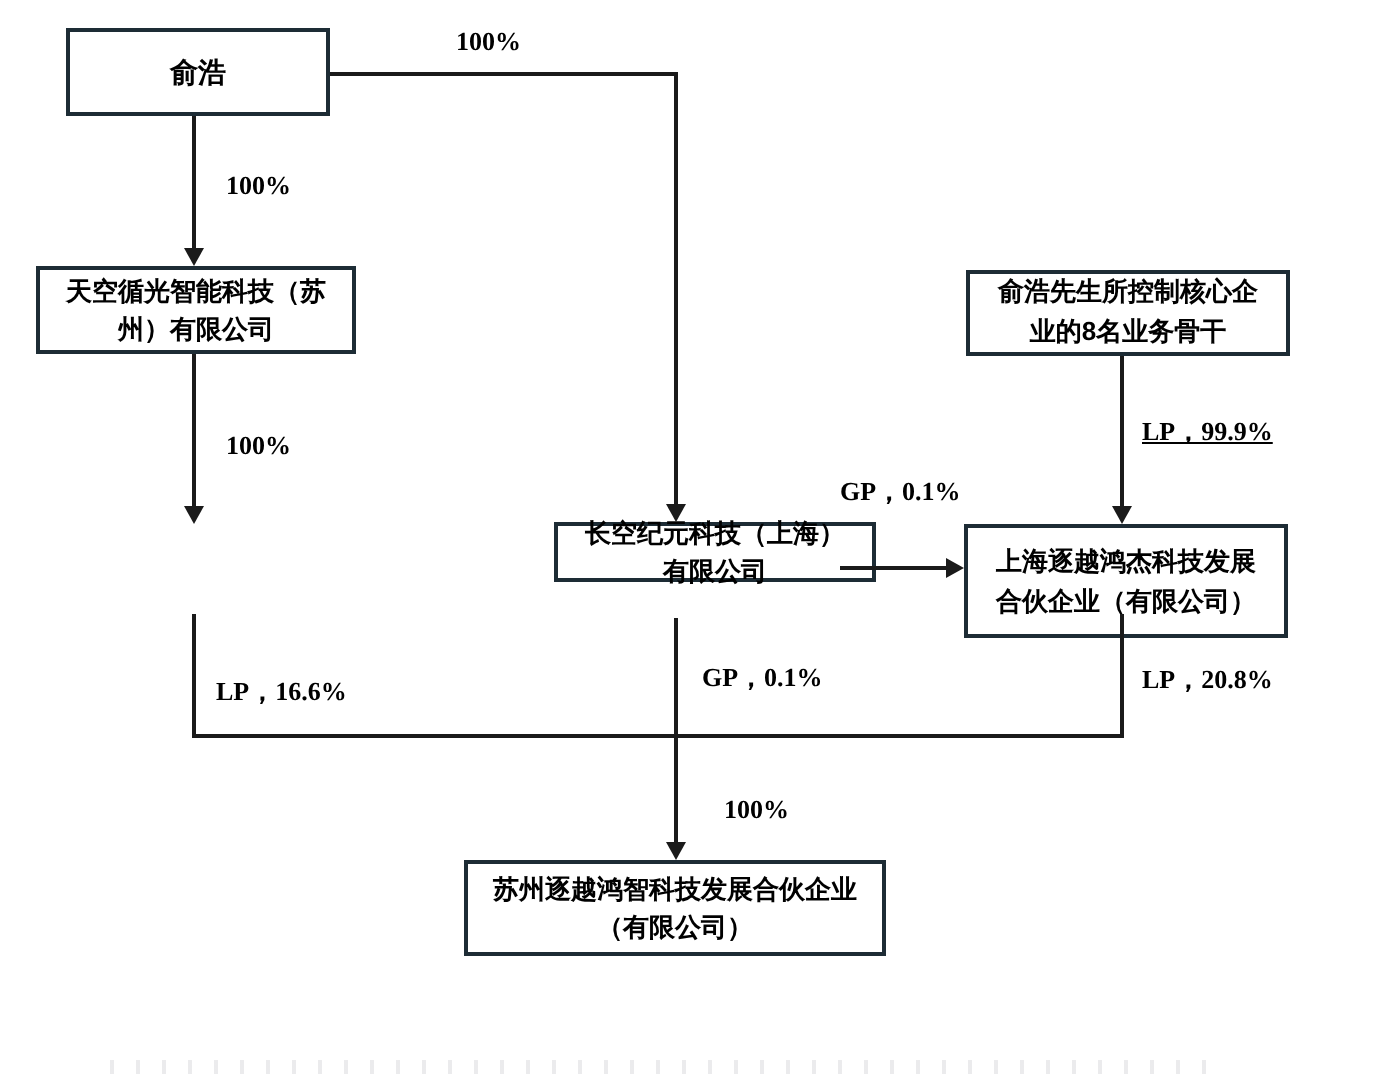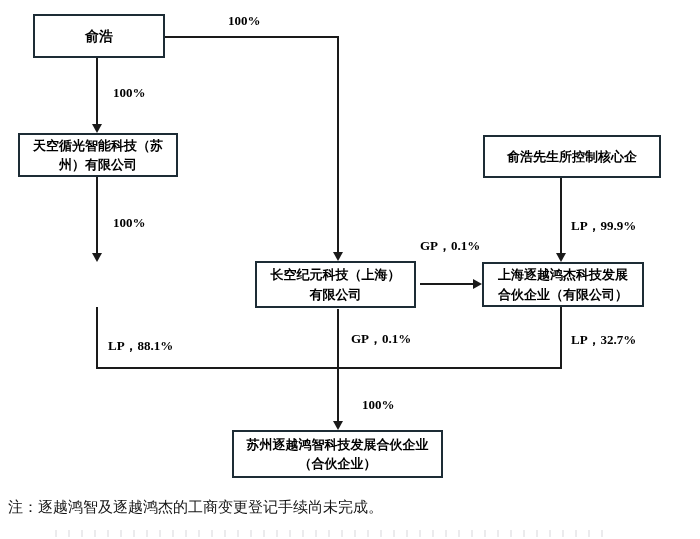--- a/index.html
+++ b/index.html
@@ -17,23 +17,23 @@
     text-align:center;
     font-weight:bold;color:var(--text,#000000);
     font-size:13px;line-height:1.5;
     box-sizing:border-box;
     padding:1px 4px;
   }
   .box span{display:block;white-space:nowrap;}
   .box-yuhao{left:33px;top:14px;width:132px;height:44px;font-size:14px;}
   .box-tiankong{left:18px;top:133px;width:160px;height:44px;}
   .box-keting{left:18px;top:262px;width:160px;height:45px;}
-  .box-changkong{left:255px;top:261px;width:161px;height:47px;}
-  .box-backbone{left:483px;top:135px;width:178px;height:43px;}
-  .box-hongjie{left:482px;top:262px;width:162px;height:45px;}
+  .box-changkong{left:277px;top:261px;width:161px;height:30px;}
+  .box-backbone{left:483px;top:135px;width:162px;height:43px;justify-content:flex-end;}
+  .box-hongjie{left:482px;top:262px;width:162px;height:57px;}
   .box-hongzhi{left:232px;top:430px;width:211px;height:48px;justify-content:center;}
 
   .line{position:absolute;background:var(--line,#1a1a1a);}
   .arrow-down{
     position:absolute;width:0;height:0;
     border-left:5px solid transparent;border-right:5px solid transparent;
     border-top:9px solid var(--line,#1a1a1a);
   }
   .arrow-right{
     position:absolute;width:0;height:0;
@@ -72,30 +72,31 @@
   </div>
 
 
   <div class="box box-changkong">
     <span>长空纪元科技（上海）</span>
     <span>有限公司</span>
   </div>
 
   <div class="box box-backbone">
     <span>俞浩先生所控制核心企</span>
+    <span>业的8名业务骨干</span>
   </div>
 
   <div class="box box-hongjie">
     <span>上海逐越鸿杰科技发展</span>
     <span>合伙企业（有限公司）</span>
   </div>
 
   <div class="box box-hongzhi">
     <span>苏州逐越鸿智科技发展合伙企业</span>
-    <span>（合伙企业）</span>
+    <span>（有限公司）</span>
   </div>
 
   <div class="line" style="left:96px;top:58px;width:2px;height:67px;"></div>
   <div class="arrow-down" style="left:92px;top:124px;"></div>
 
   <div class="line" style="left:96px;top:177px;width:2px;height:77px;"></div>
   <div class="arrow-down" style="left:92px;top:253px;"></div>
 
   <div class="line" style="left:165px;top:36px;width:174px;height:2px;"></div>
   <div class="line" style="left:337px;top:36px;width:2px;height:217px;"></div>
@@ -110,24 +111,23 @@
   <div class="line" style="left:96px;top:307px;width:2px;height:62px;"></div>
   <div class="line" style="left:560px;top:307px;width:2px;height:62px;"></div>
   <div class="line" style="left:96px;top:367px;width:466px;height:2px;"></div>
 
   <div class="line" style="left:337px;top:309px;width:2px;height:113px;"></div>
   <div class="arrow-down" style="left:333px;top:421px;"></div>
 
   <div class="edge-label" style="left:228px;top:13px;">100%</div>
   <div class="edge-label" style="left:113px;top:85px;">100%</div>
   <div class="edge-label" style="left:113px;top:215px;">100%</div>
-  <div class="edge-label" style="left:571px;top:217px;">LP，99.9%</div>
+  <div class="edge-label" style="left:571px;top:207px;text-decoration:underline;">LP，99.9%</div>
   <div class="edge-label" style="left:420px;top:237px;">GP，0.1%</div>
-  <div class="edge-label" style="left:108px;top:337px;">LP，88.1%</div>
+  <div class="edge-label" style="left:108px;top:337px;">LP，16.6%</div>
   <div class="edge-label" style="left:351px;top:330px;">GP，0.1%</div>
-  <div class="edge-label" style="left:571px;top:331px;">LP，32.7%</div>
+  <div class="edge-label" style="left:571px;top:331px;">LP，20.8%</div>
   <div class="edge-label" style="left:362px;top:397px;">100%</div>
 
-  <div class="note">注：逐越鸿智及逐越鸿杰的工商变更登记手续尚未完成。</div>
 
   <div class="remnant"></div>
 
 </div>
 
 </body></html>

